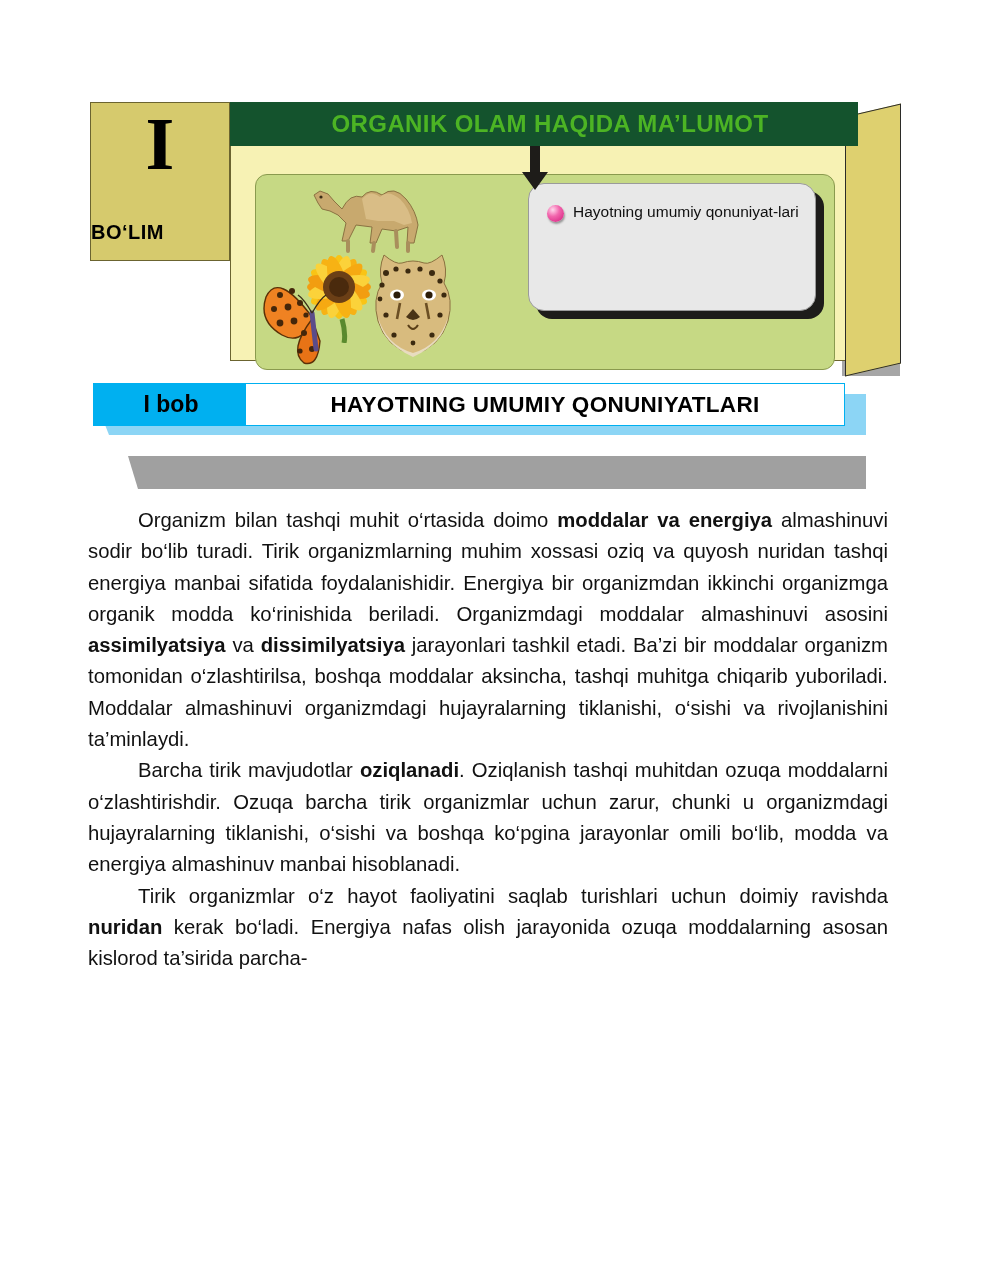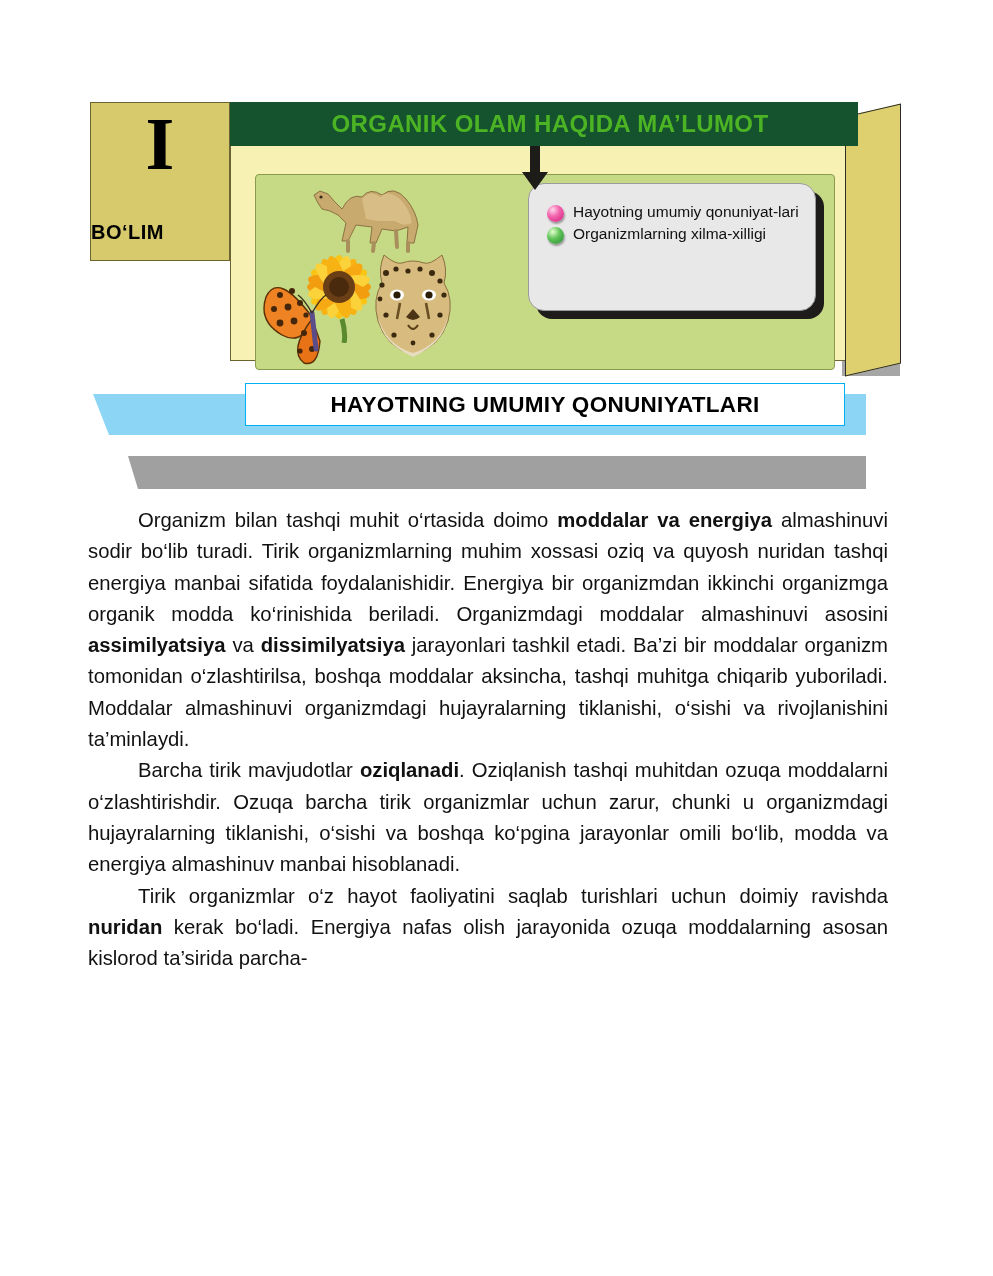--- a/index.html
+++ b/index.html
@@ -105,21 +105,21 @@
     z-index:8;
   }
 
   
   .unit-green{
     position:absolute;
     left:165px; top:72px;
     width:580px; height:196px;
     background:#c6d984;
     border:1px solid #8a9a4e;
-    border-radius:4px;
+    border-radius:12px;
     box-sizing:border-box;
     z-index:4;
     overflow:hidden;
   }
 
   
   .collage{
     position:absolute;
     left:4px;  top:0px;
     width:240px; height:196px;
@@ -376,31 +376,30 @@
         </g>
       </svg>
     </div>
 
     <div class="bullet-shadow"></div>
     <div class="bullet-card">
       <div class="bullet-row">
         <span class="sphere pink"></span>
         <span class="bullet-text">Hayotning umumiy qonuniyat-lari</span>
       </div>
-      <div class="bullet-row">
-        <span class="sphere green"></span>
-        <span class="bullet-text">Organizmlarning xilma-xilligi</span>
-      </div>
     </div>
 
   </div>
 </div>
 
 <div class="chapter">
   <div class="chapter-shadow"></div>
+  <div class="chapter-tab">
+    <span>I bob</span>
+  </div>
   <div class="chapter-title">
     <span>HAYOTNING UMUMIY QONUNIYATLARI</span>
   </div>
 </div>
 
 <div class="section">
   <div class="section-shadow"></div>
 </div>
 
 <div class="body-text">

